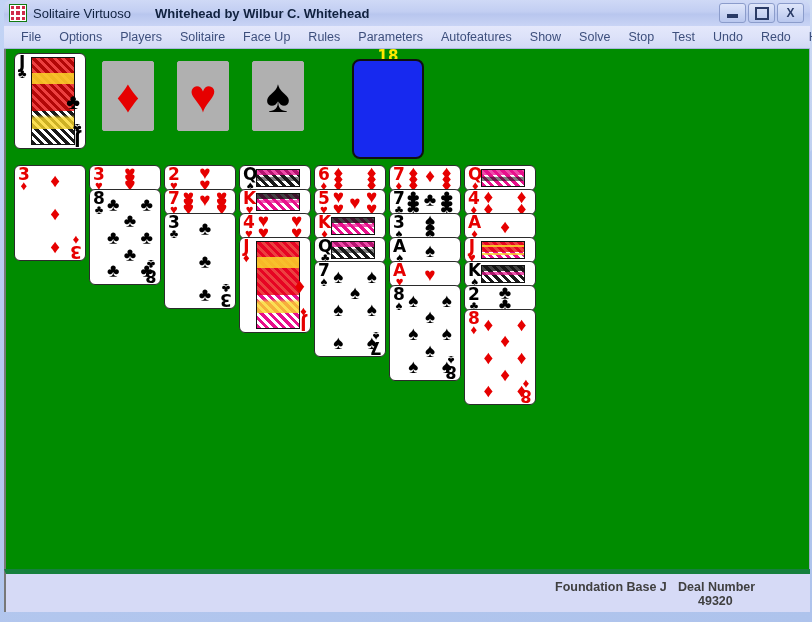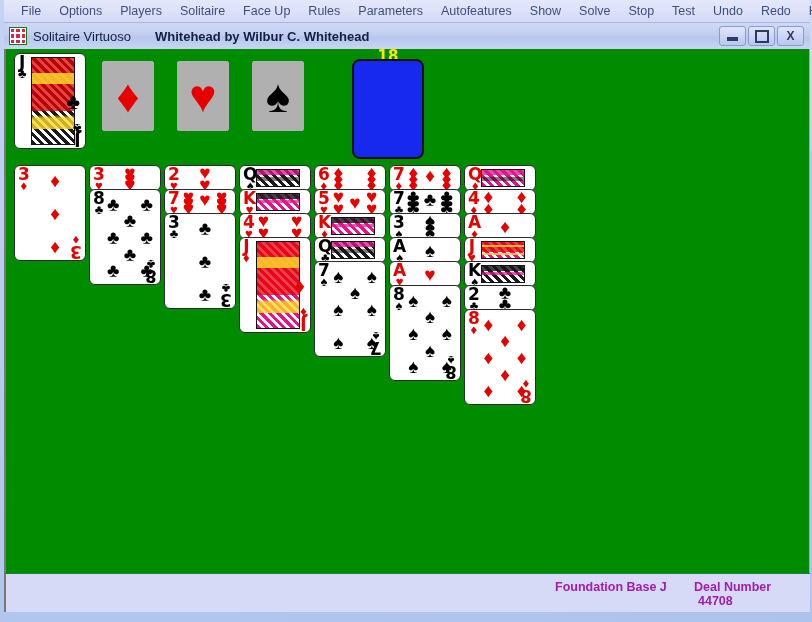--- a/index.html
+++ b/index.html
@@ -90,26 +90,26 @@
     position: relative;
     border-left: 2px solid #787878;
     border-right: 1px solid #9aa7cf;
     overflow: hidden;
   }
   
   #statusbar {
     height: 38px;
     background: #d6daf6;
     border-left: 2px solid #787878;
-    border-top: 1px solid #15803d;
+    border-top: 5px solid #15803d;
     position: relative;
-    font-size: 12.5px; color: #a21caf; font-weight: bold;
+    font-size: 12.5px; color: #404040; font-weight: bold;
   }
   #status-foundation { position:absolute; left: 549px; top: 6px; white-space:nowrap; }
-  #status-deal-label { position:absolute; left: 688px; top: 6px; white-space:nowrap; }
+  #status-deal-label { position:absolute; left: 672px; top: 6px; white-space:nowrap; }
   #status-deal-value { position:absolute; left: 692px; top: 20px; white-space:nowrap; }
 
   
   .card {
     position: absolute;
     width: 72px; height: 96px;
     background: #ffffff;
     border: 1px solid #2b2b2b;
     border-radius: 6px;
     box-sizing: border-box;
@@ -195,66 +195,66 @@
 </style>
 </head>
 <body>
 
 <div id="desktop">
   <div class="swoosh"></div>
   <div class="swoosh2"></div>
 </div>
 
 <div id="window">
+
+  <div id="titlebar">
+    <div id="app-icon">
+      <i></i>
+        <i></i>
+        <i></i>
+        <i></i>
+        <i></i>
+        <i></i>
+        <i></i>
+        <i></i>
+        <i></i>
+    </div>
+    <span class="t-title">Solitaire Virtuoso</span>
+    <span class="t-sub">Whitehead by Wilbur C. Whitehead</span>
+    <div class="win-btns">
+      <div class="win-btn">
+          <span class="g-min"></span>
+        </div>
+      <div class="win-btn">
+          <span class="g-max"></span>
+        </div>
+      <div class="win-btn">
+          <span class="g-close">X</span>
+        </div>
+    </div>
+  </div>
 
   <div id="menubar">
       <div class="menu-item">File</div>
       <div class="menu-item">Options</div>
       <div class="menu-item">Players</div>
       <div class="menu-item">Solitaire</div>
       <div class="menu-item">Face Up</div>
       <div class="menu-item">Rules</div>
       <div class="menu-item">Parameters</div>
       <div class="menu-item">Autofeatures</div>
       <div class="menu-item">Show</div>
       <div class="menu-item">Solve</div>
       <div class="menu-item">Stop</div>
       <div class="menu-item">Test</div>
       <div class="menu-item">Undo</div>
       <div class="menu-item">Redo</div>
       <div class="menu-item">Help</div>
     </div>
 
-  <div id="titlebar">
-    <div id="app-icon">
-      <i></i>
-        <i></i>
-        <i></i>
-        <i></i>
-        <i></i>
-        <i></i>
-        <i></i>
-        <i></i>
-        <i></i>
-    </div>
-    <span class="t-title">Solitaire Virtuoso</span>
-    <span class="t-sub">Whitehead by Wilbur C. Whitehead</span>
-    <div class="win-btns">
-      <div class="win-btn">
-          <span class="g-min"></span>
-        </div>
-      <div class="win-btn">
-          <span class="g-max"></span>
-        </div>
-      <div class="win-btn">
-          <span class="g-close">X</span>
-        </div>
-    </div>
-  </div>
-
   <div id="table">
       <div class="card" style="left: 8px; top: 4px;">
         <div class="corner black">
           <span class="rk">J</span>
           <span class="st">♣</span>
         </div>
         <div class="facecard blk">
           <div class="fc-inner"></div>
         </div>
         <div class="sidepip black">♣</div>
@@ -623,15 +623,15 @@
         <div class="corner br red">
           <span class="rk">8</span>
           <span class="st">♦</span>
         </div>
       </div>
     </div>
 
   <div id="statusbar">
     <span id="status-foundation">Foundation Base J</span>
     <span id="status-deal-label">Deal Number</span>
-    <span id="status-deal-value">44708</span>
+    <span id="status-deal-value">49320</span>
   </div>
 </div>
 
 </body></html>

